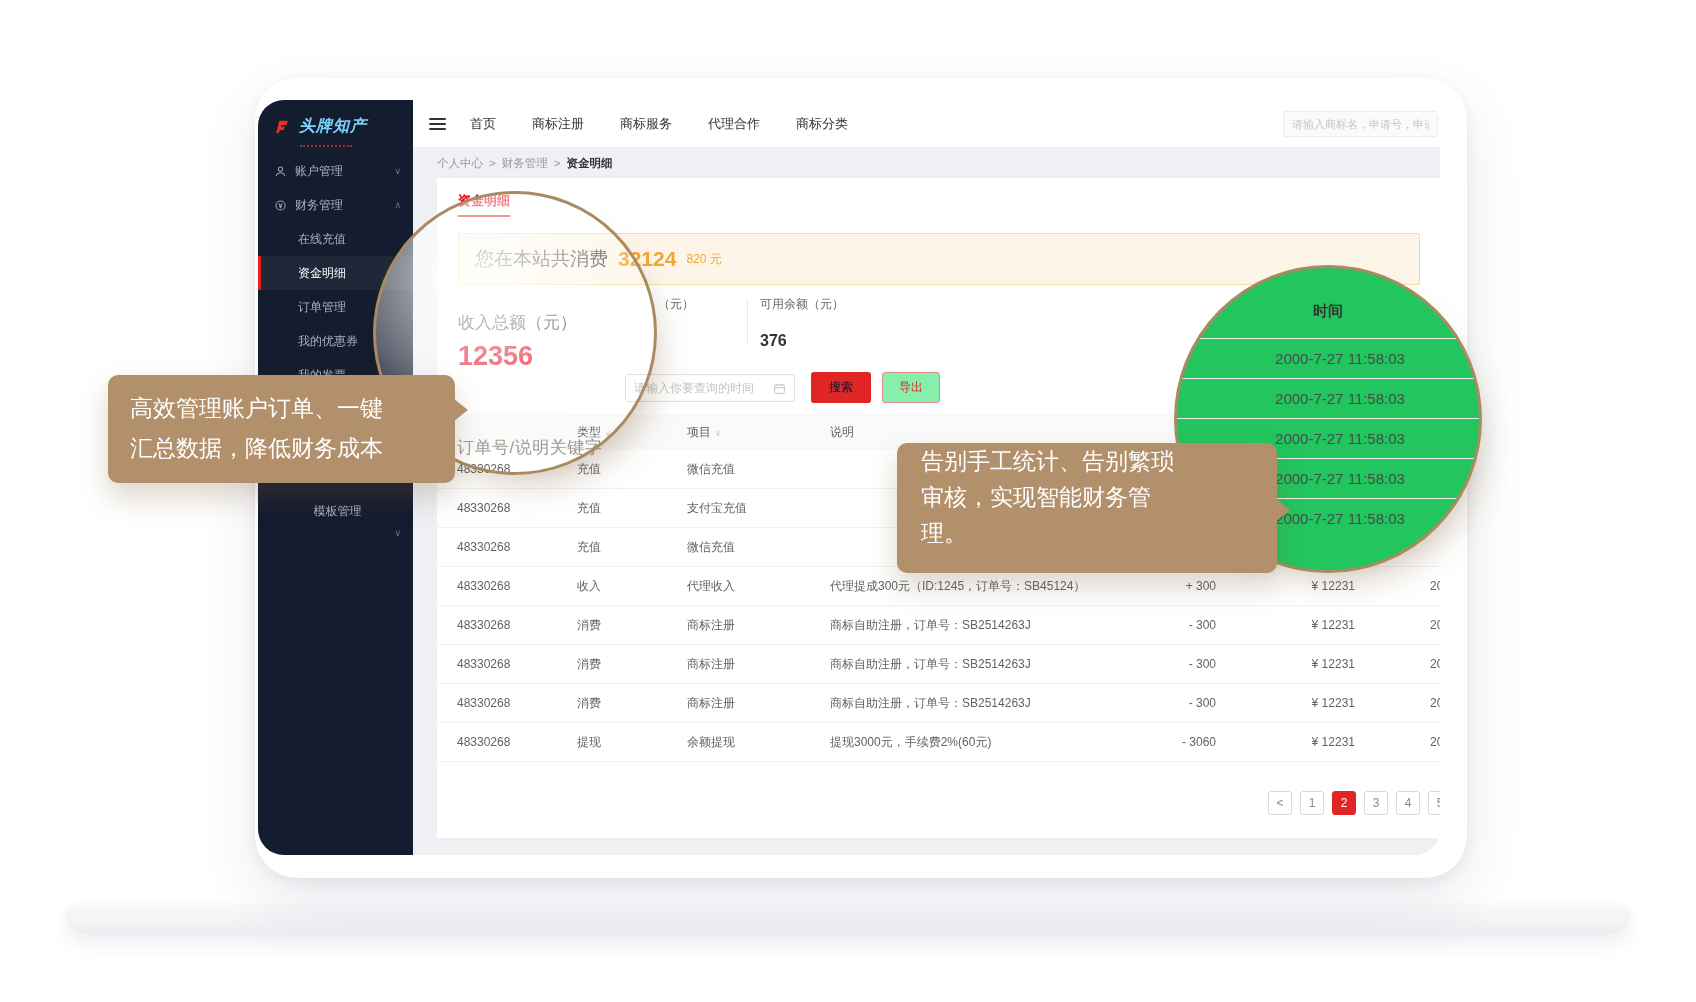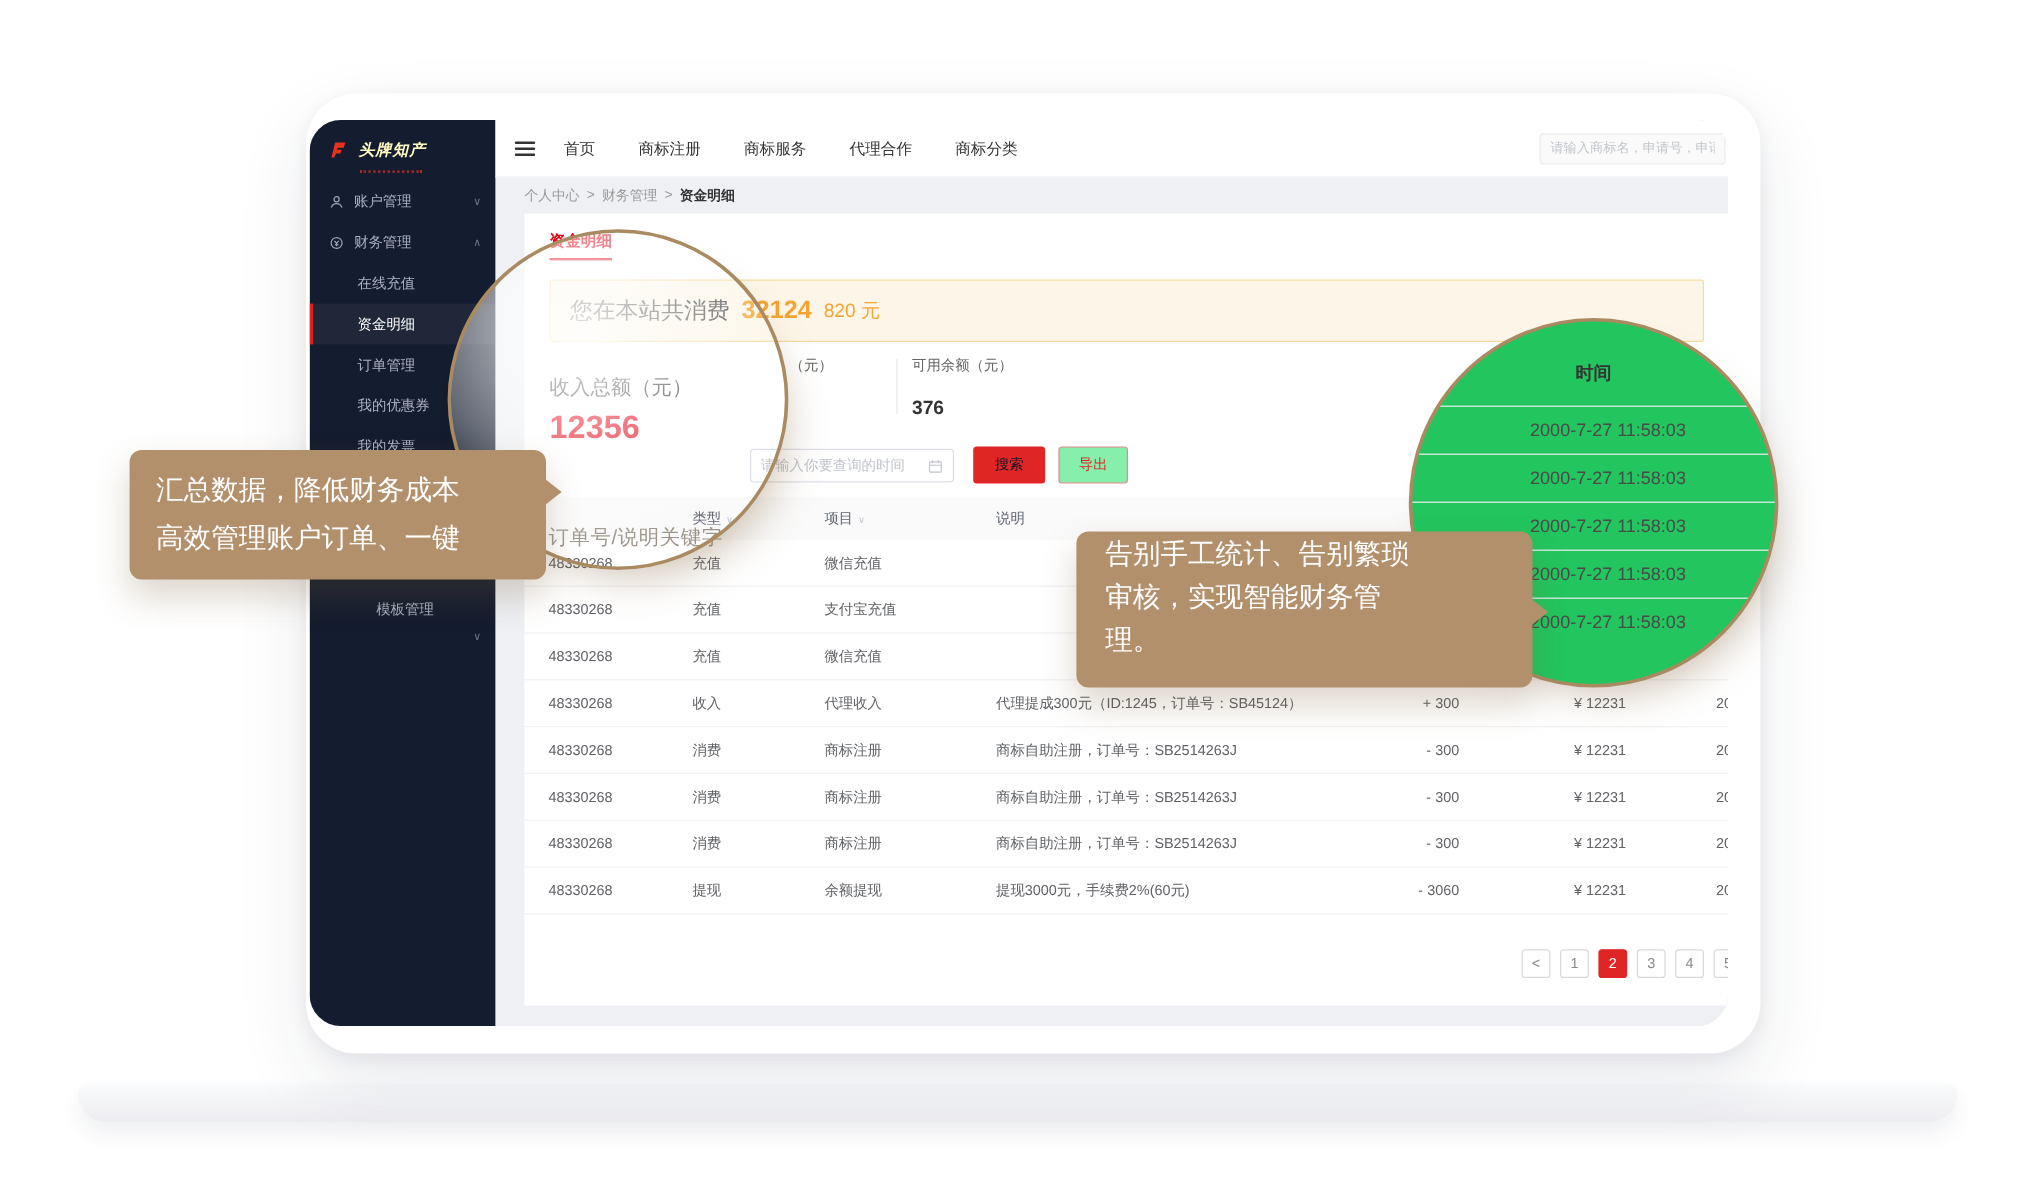--- a/index.html
+++ b/index.html
@@ -12,21 +12,21 @@
             background:#fff; border-radius:42px; box-shadow:0 24px 60px rgba(30,40,70,.10), 0 4px 14px rgba(30,40,70,.06); }
   .laptop-base { position:absolute; left:65px; top:903px; width:1566px; height:32px;
             background:linear-gradient(#fafbfc,#ededf1); border-radius:10px 10px 26px 26px;
             box-shadow:0 10px 18px rgba(30,40,70,.07); }
   .screen { position:absolute; left:258px; top:100px; width:1182px; height:755px;
             border-radius:26px; overflow:hidden; background:#eef0f4; }
 
   
   .sidebar { position:absolute; left:0; top:0; width:155px; height:755px; background:#141c2f; color:#aab1c2; }
   .logo { display:flex; align-items:center; gap:7px; padding:16px 12px 6px 14px; }
-  .logo-text { color:#fef9c3; font-size:13px; font-weight:bold; font-style:italic; letter-spacing:1px; }
+  .logo-text { color:#7dd3fc; font-size:16px; font-weight:bold; font-style:italic; letter-spacing:1px; }
   .logo-sub { margin:2px 0 0 42px; width:52px; border-bottom:2px dotted #e8301f; opacity:.7; }
   .s-item { position:relative; display:flex; align-items:center; gap:8px; height:34px; padding:0 12px 0 16px;
             font-size:12px; cursor:pointer; }
   .s-item .chev { margin-left:auto; font-size:9px; color:#6e7789; }
   .s-item svg { width:13px; height:13px; stroke:#9aa3b5; fill:none; stroke-width:1.3; }
   .s-sub { display:flex; align-items:center; height:34px; padding-left:40px; font-size:12px; cursor:pointer; color:#aab1c2; }
   .s-sub.active { color:#fff; background:rgba(255,255,255,.05); border-left:3px solid #e02121; padding-left:37px; }
   .s-item.tpl { margin-top:103px;flex-direction:column; }
 
   
@@ -45,21 +45,21 @@
   .crumbs .last { color:#333; font-weight:bold; }
 
   
   .card { position:absolute; left:24px; top:78px; width:1100px; height:660px; background:#fff; }
   .tab { position:absolute; left:21px; top:14px; font-size:13px; color:#e60013; font-weight:bold; cursor:pointer; }
   .tab::after { content:""; position:absolute; left:0; bottom:-7px; width:100%; height:2px; background:#e60013; }
   .banner { position:absolute; left:21px; top:55px; width:962px; height:52px; background:#fdf6e8;
             border:1px solid #f6dca0; border-radius:2px; display:flex; align-items:center; padding-left:16px; }
   .banner .big { font-size:19px; color:#4a4a4a; }
   .banner .amt { font-size:21px; color:#f5a431; font-weight:bold; margin:0 6px 0 10px; }
-  .banner .small { font-size:16px; color:#f5a431; margin-left:4px; }
+  .banner .small { font-size:12px; color:#f5a431; margin-left:4px; }
 
   .stat-income-label { position:absolute; left:21px; top:133px; font-size:17px; color:#333; }
   .stat-income-value { position:absolute; left:21px; top:163px; font-size:27px; font-weight:bold; color:#e60013; }
   .stat-div { position:absolute; left:310px; top:121px; width:1px; height:46px; background:#e8e8e8; }
   .stat-hidden-label { position:absolute; left:221px; top:118px; font-size:12px; color:#666; }
   .stat-balance-label { position:absolute; left:323px; top:118px; font-size:12px; color:#666; }
   .stat-balance-value { position:absolute; left:323px; top:154px; font-size:16px; font-weight:bold; color:#333; }
 
   .date-input { position:absolute; left:188px; top:196px; width:170px; height:28px; border:1px solid #dcdfe6;
             border-radius:3px; display:flex; align-items:center; padding:0 8px; cursor:text; background:#fff; }
@@ -333,22 +333,22 @@
     <div class="lt-rows">
       <div class="lt-row">2000-7-27  11:58:03</div>
       <div class="lt-row">2000-7-27  11:58:03</div>
       <div class="lt-row">2000-7-27  11:58:03</div>
       <div class="lt-row">2000-7-27  11:58:03</div>
       <div class="lt-row">2000-7-27  11:58:03</div>
     </div>
   </div>
 
   <div class="callout callout-left">
+    <div>高效管理账户订单、一键</div>
     <div>汇总数据，降低财务成本</div>
-    <div>高效管理账户订单、一键</div>
     <div class="arrow"></div>
   </div>
 
   <div class="callout callout-right">
     <div>告别手工统计、告别繁琐</div>
     <div>审核，实现智能财务管</div>
     <div>理。</div>
     <div class="arrow"></div>
   </div>
 

